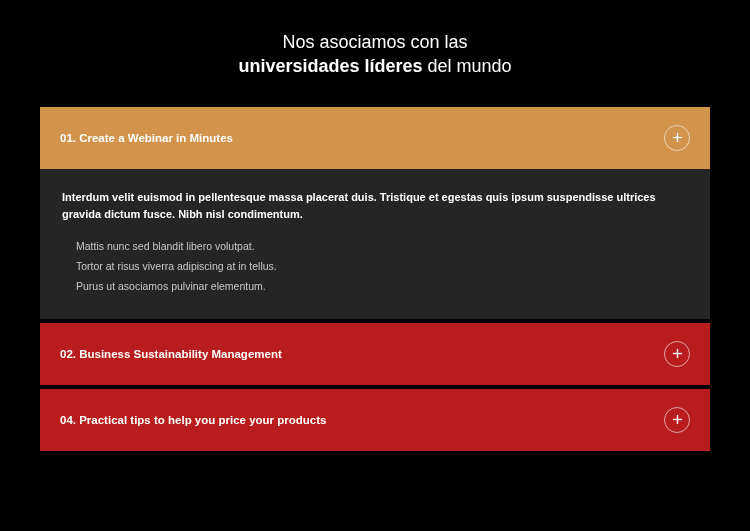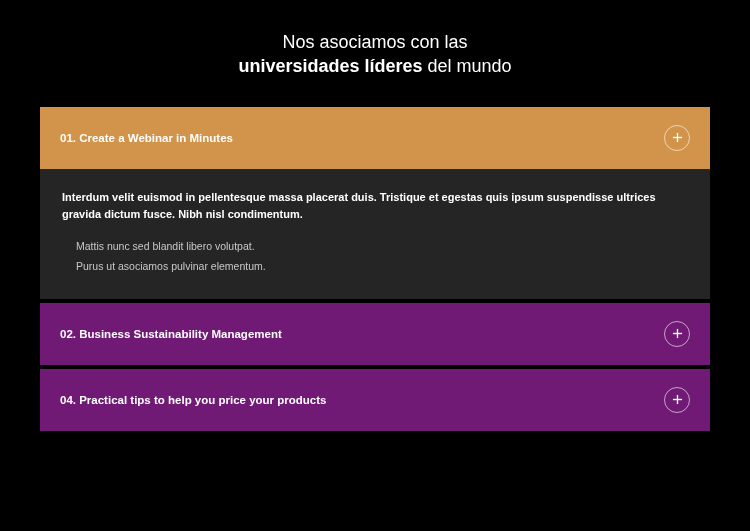--- a/index.html
+++ b/index.html
@@ -40,21 +40,21 @@
       display: flex;
       align-items: center;
       justify-content: space-between;
       padding: 18px 20px;
       cursor: pointer;
     }
     .accordion-header.active {
       background: #d2934a;
     }
     .accordion-header.inactive {
-      background: #701a75;
+      background: #b91c1c;
     }
     .accordion-title {
       color: #fff;
       font-size: 11.5px;
       font-weight: 600;
     }
     .accordion-icon {
       width: 26px;
       height: 26px;
       border: 1px solid rgba(255,255,255,0.6);
@@ -112,20 +112,21 @@
           <svg viewBox="0 0 12 12">
               <line x1="6" y1="1" x2="6" y2="11"></line>
               <line x1="1" y1="6" x2="11" y2="6"></line>
             </svg>
         </span>
       </div>
       <div class="accordion-content">
         <p class="content-intro">Interdum velit euismod in pellentesque massa placerat duis. Tristique et egestas quis ipsum suspendisse ultrices gravida dictum fusce. Nibh nisl condimentum.</p>
         <ul class="content-list">
           <li>Mattis nunc sed blandit libero volutpat.</li>
+          <li>Tortor at risus viverra adipiscing at in tellus.</li>
           <li>Purus ut asociamos pulvinar elementum.</li>
         </ul>
       </div>
     </div>
 
     <div class="accordion-item">
       <div class="accordion-header inactive">
         <span class="accordion-title">02. Business Sustainability Management</span>
         <span class="accordion-icon">
           <svg viewBox="0 0 12 12">

